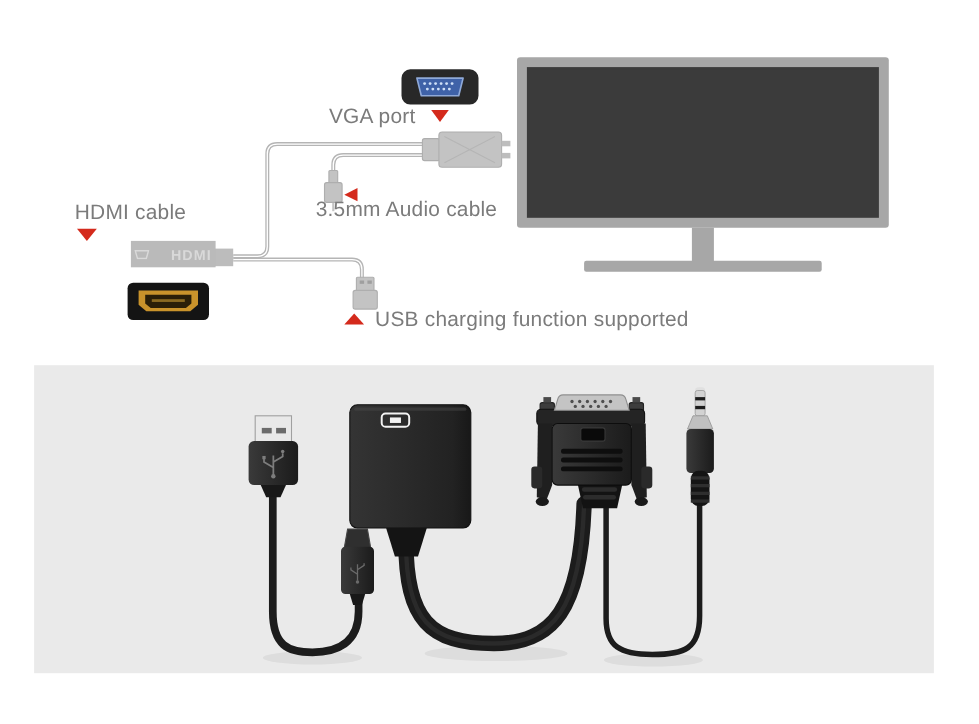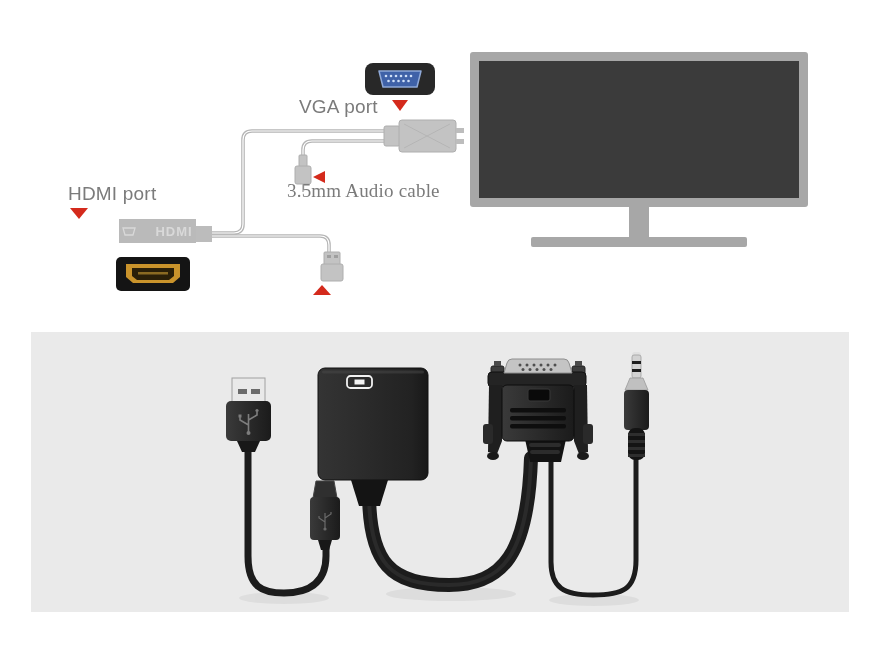--- a/index.html
+++ b/index.html
@@ -9,21 +9,21 @@
   }
   html,body{margin:0;padding:0;}
   body{width:890px;height:658px;background:#ffffff;overflow:hidden;
        font-family:"Liberation Sans",sans-serif;}
   .stage{position:relative;width:890px;height:658px;}
   .diagram{position:absolute;left:0;top:0;width:890px;height:322px;}
   .diagram-svg{position:absolute;left:0;top:0;}
   .lbl{position:absolute;font-size:19px;line-height:1.15;color:var(--label-text);
        letter-spacing:.2px;white-space:nowrap;}
   .lbl-vga{left:299px;top:96px;}
-  .lbl-audio{left:287px;top:180px;font-family:Liberation Serif, serif;}
+  .lbl-audio{left:287px;top:180px;}
   .lbl-hdmi{left:68px;top:183px;}
   .lbl-usb{left:341px;top:280px;}
   .hdmi-box{position:absolute;left:119px;top:219px;width:77px;height:24px;
        background:#bababa;display:flex;align-items:center;justify-content:center;gap:19px;
        color:#d9d9d9;font-size:13px;font-weight:bold;letter-spacing:1px;}
   .photo{position:absolute;left:31px;top:332px;width:818px;height:280px;
        background:var(--photo-bg);}
   
   .mon-frame{fill:var(--monitor-frame);}
   .mon-screen{fill:var(--monitor-screen);}
@@ -112,21 +112,22 @@
       </g>
 
       <polygon class="tri" points="392,100 408,100 400,111"></polygon>
       <polygon class="tri" points="325,171 325,183 313,177"></polygon>
       <polygon class="tri" points="70,208 88,208 79,219"></polygon>
       <polygon class="tri" points="322,285 331,295 313,295"></polygon>
     </svg>
 
     <div class="lbl lbl-vga">VGA port</div>
     <div class="lbl lbl-audio">3.5mm Audio cable</div>
-    <div class="lbl lbl-hdmi">HDMI port</div>
+    <div class="lbl lbl-hdmi">HDMI cable</div>
+    <div class="lbl lbl-usb">USB charging function supported</div>
 
     <div class="hdmi-box">
       <svg width="14" height="9" viewBox="0 0 14 9">
         <path d="M1,1 H13 L11,8 H3 Z" fill="none" stroke="#d9d9d9" stroke-width="1.3"></path>
       </svg>
       <span>HDMI</span>
     </div>
   </section>
 
   <section class="photo">

